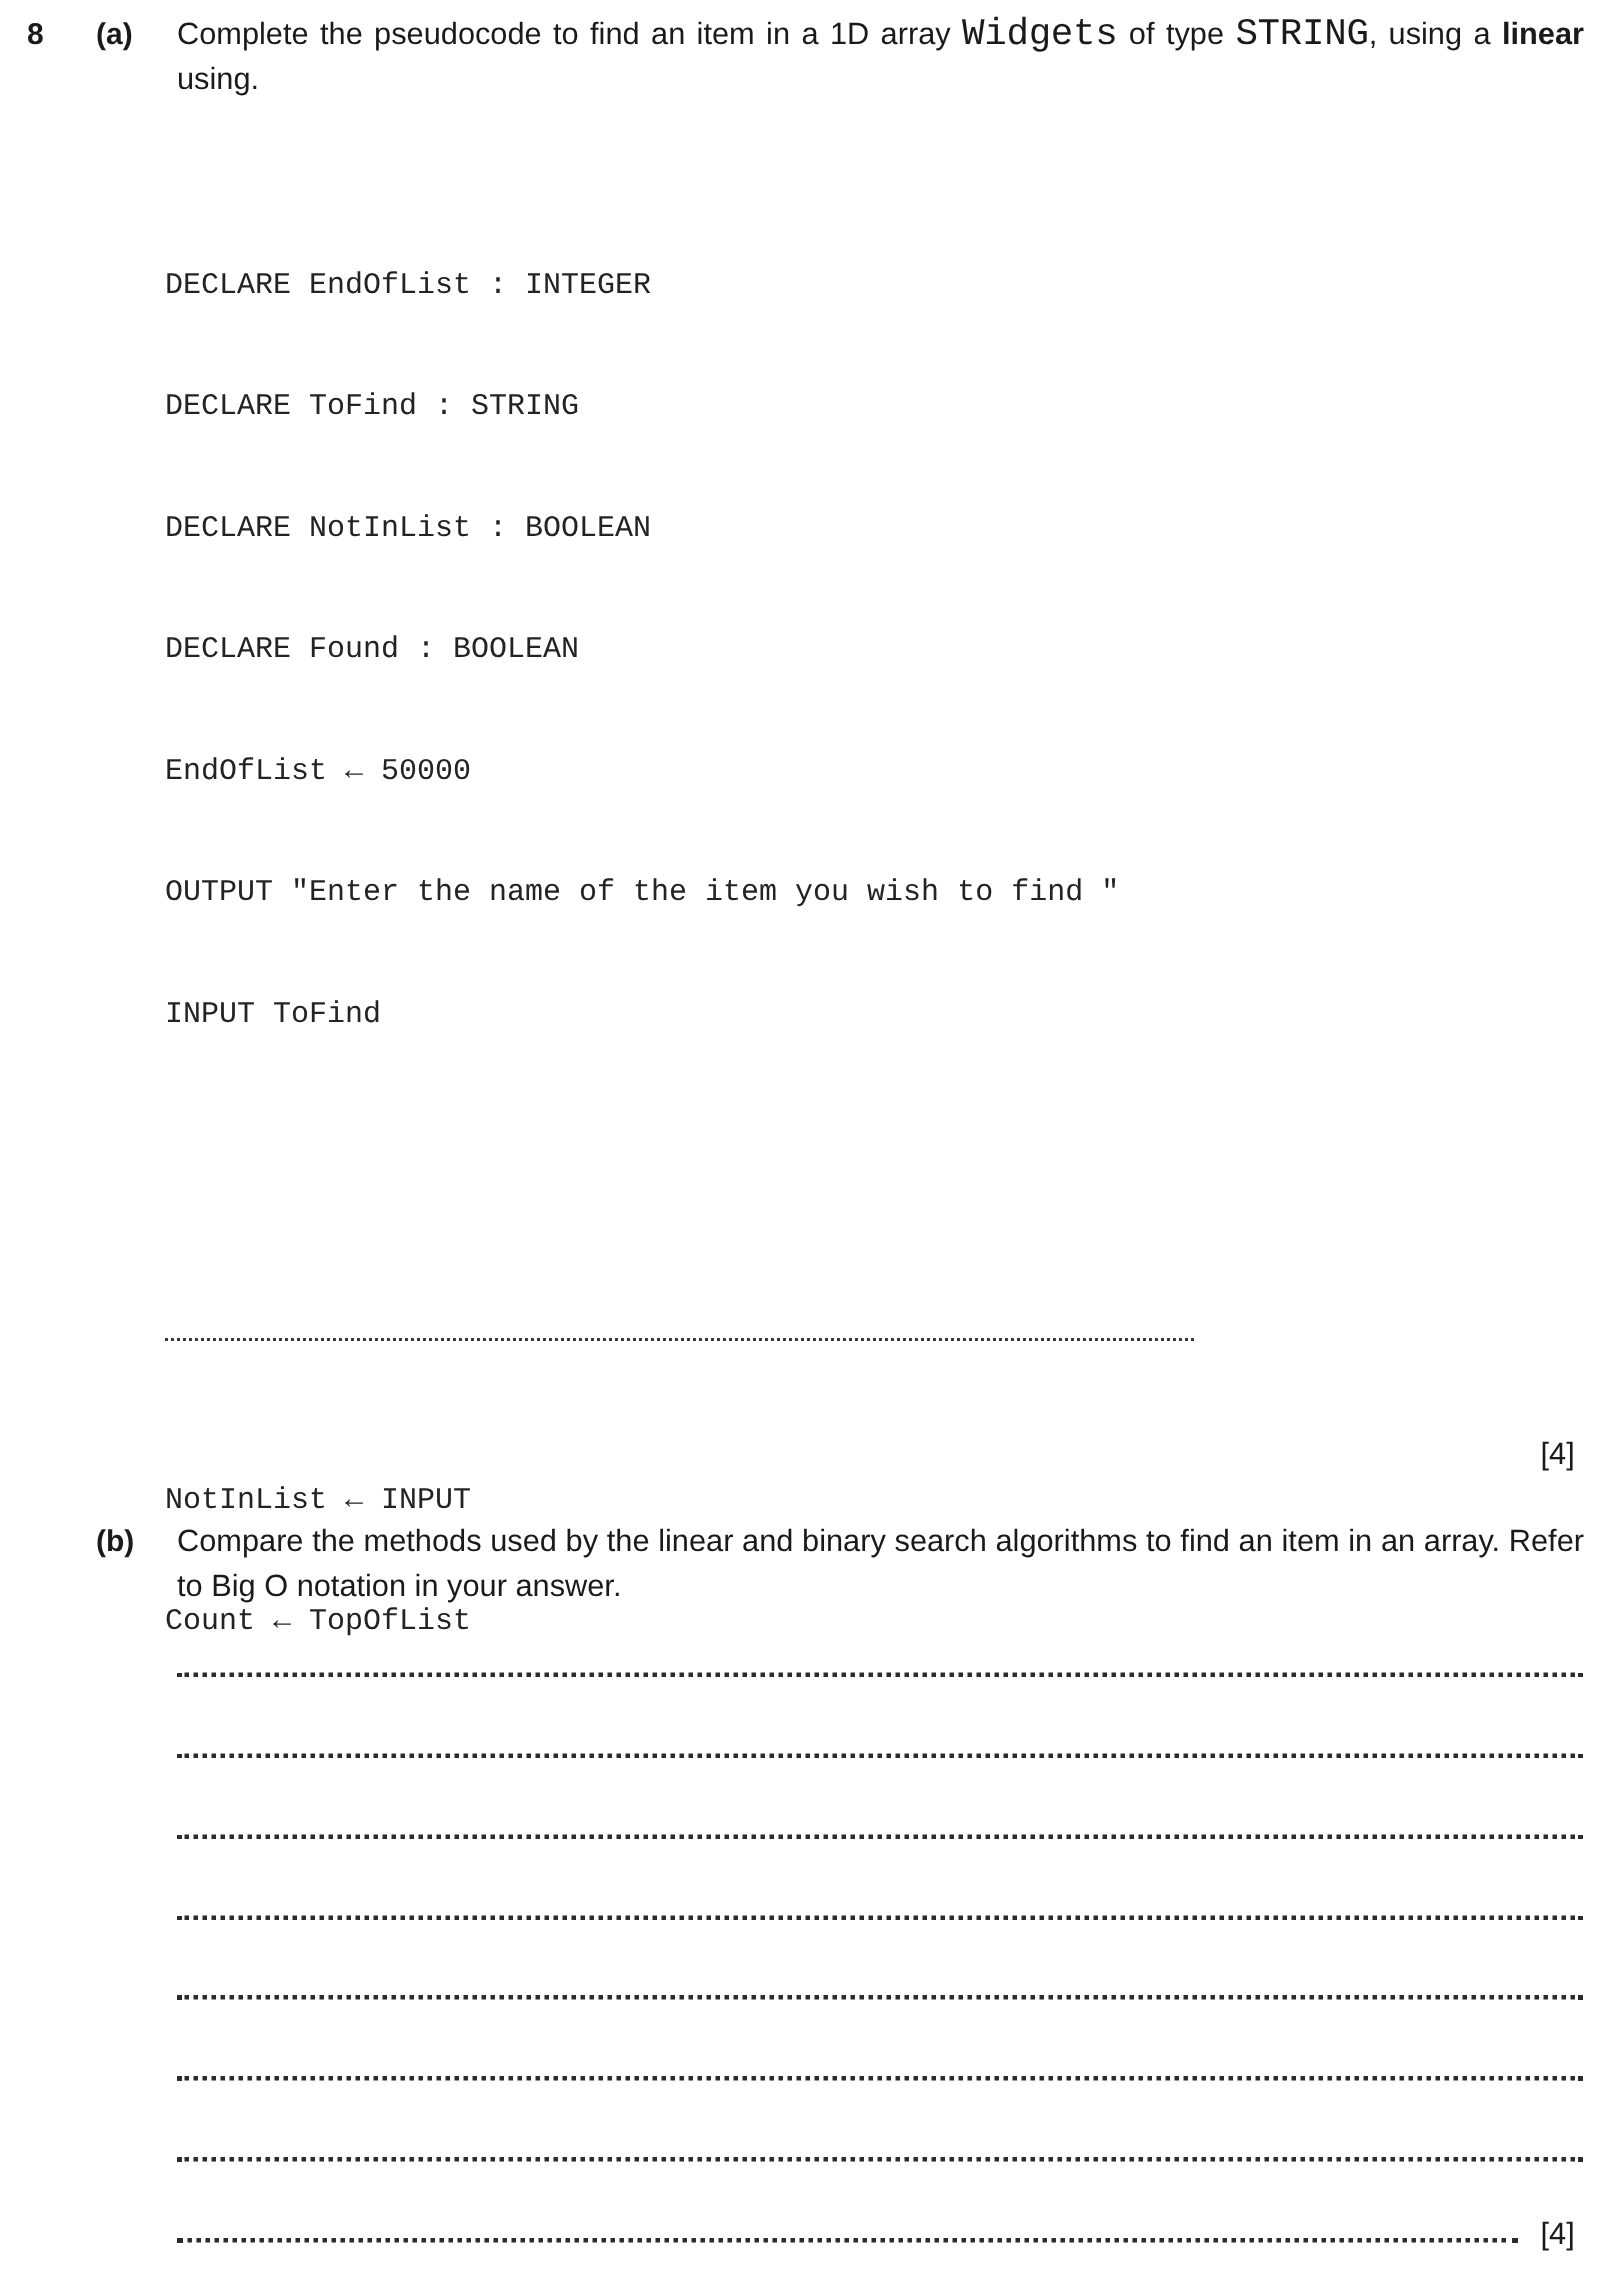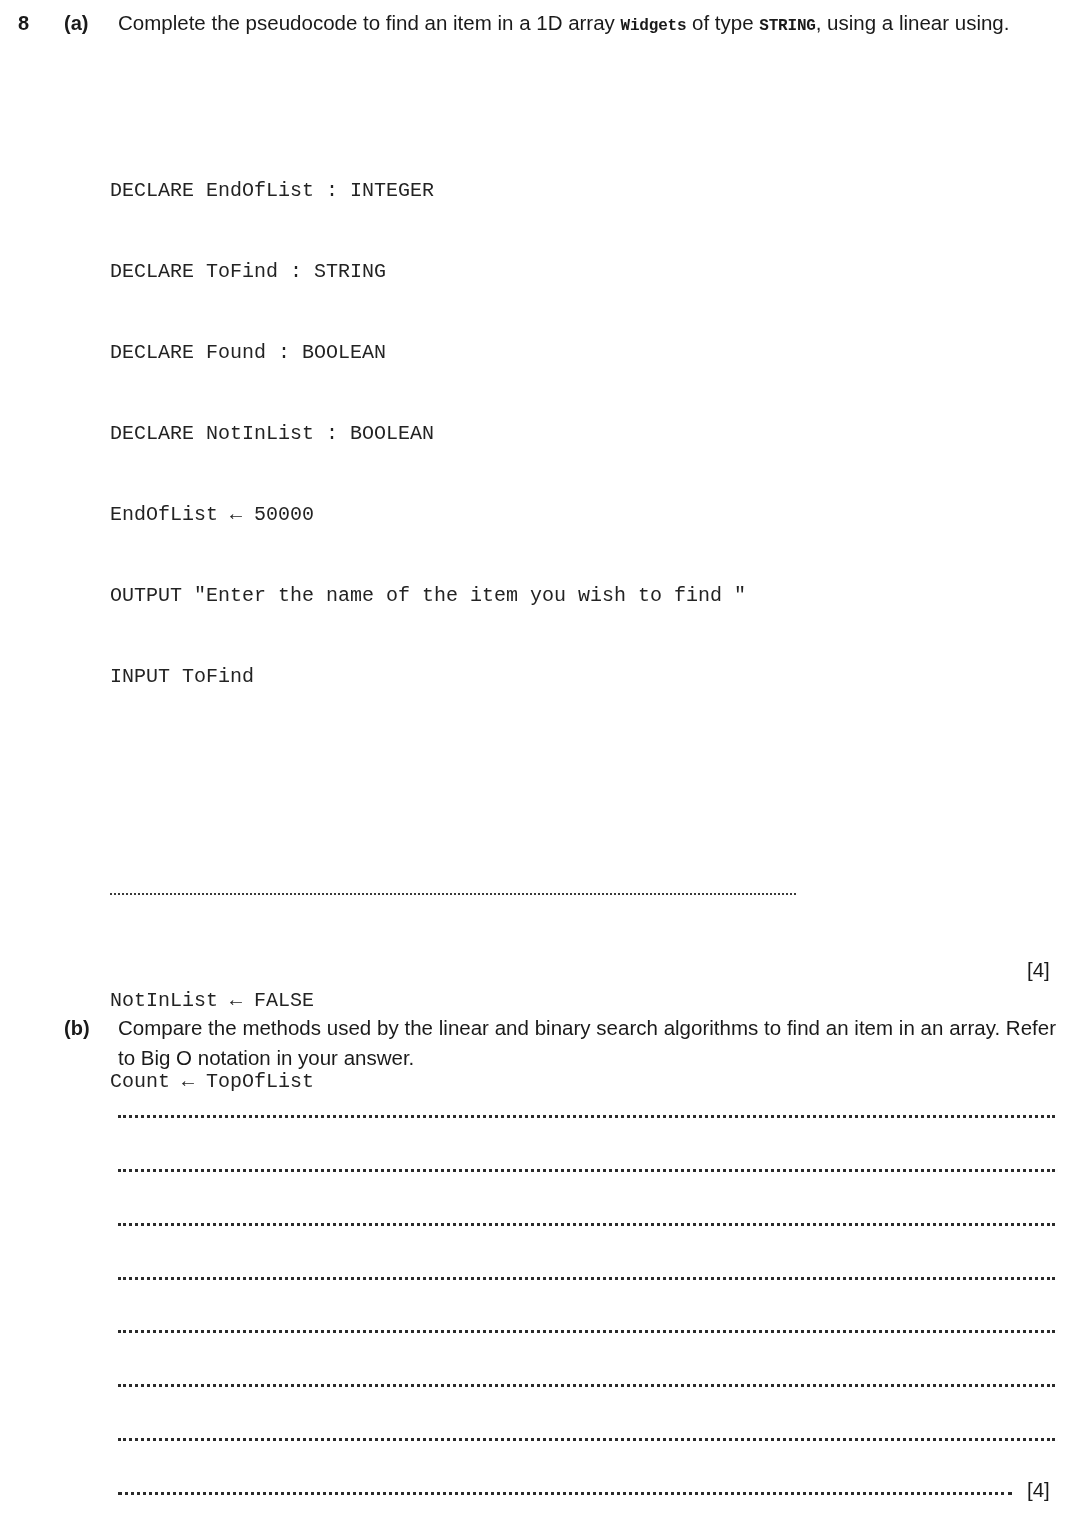--- a/index.html
+++ b/index.html
@@ -46,26 +46,25 @@
   }
   .q-text {
     position: absolute;
     left: 118px;
     top: 0px;
     width: 938px;
     font-size: 20.5px;
     line-height: 30px;
     text-align: justify;
   }
-  .bold { font-weight: normal; }
+  .bold { font-weight: bold; }
   .mono-inline {
     font-family: "Liberation Mono", "DejaVu Sans Mono", monospace;
-    font-size: 16px;
+    font-size: 25px;
     letter-spacing: -0.2px;
-    font-weight: bold;
   }
 
   
   .code-block {
     position: absolute;
     left: 110px;
     top: 96px;
     font-family: "Liberation Mono", "DejaVu Sans Mono", monospace;
     font-size: 20px;
     line-height: 27px;
@@ -112,31 +111,31 @@
     <span class="part-label">(a)</span>
     <div class="q-text">
       <span>Complete the pseudocode to find an item in a 1D array </span><span class="mono-inline">Widgets</span><span> of type </span><span class="mono-inline">STRING</span><span>, using a </span><span class="bold">linear</span><span> using.</span>
     </div>
   </div>
 
   <div class="code-block">
 
     <div class="code-line">DECLARE EndOfList : INTEGER</div>
     <div class="code-line">DECLARE ToFind : STRING</div>
+    <div class="code-line">DECLARE NotInList : BOOLEAN</div>
     <div class="code-line">DECLARE Found : BOOLEAN</div>
-    <div class="code-line">DECLARE NotInList : BOOLEAN</div>
     <div class="code-line">EndOfList ← 50000</div>
     <div class="code-line">OUTPUT "Enter the name of the item you wish to find "</div>
     <div class="code-line">INPUT ToFind</div>
 
     
     <div class="code-line blankline"></div>
     <div class="code-line"><span class="dots" style="width:686px;"></span></div>
 
-    <div class="code-line">NotInList ← FALSE</div>
+    <div class="code-line">NotInList ← INPUT</div>
     <div class="code-line">Count ← TopOfList</div>
 
     <div class="code-line blankline"></div>
 
     
     
 
     
 
     

